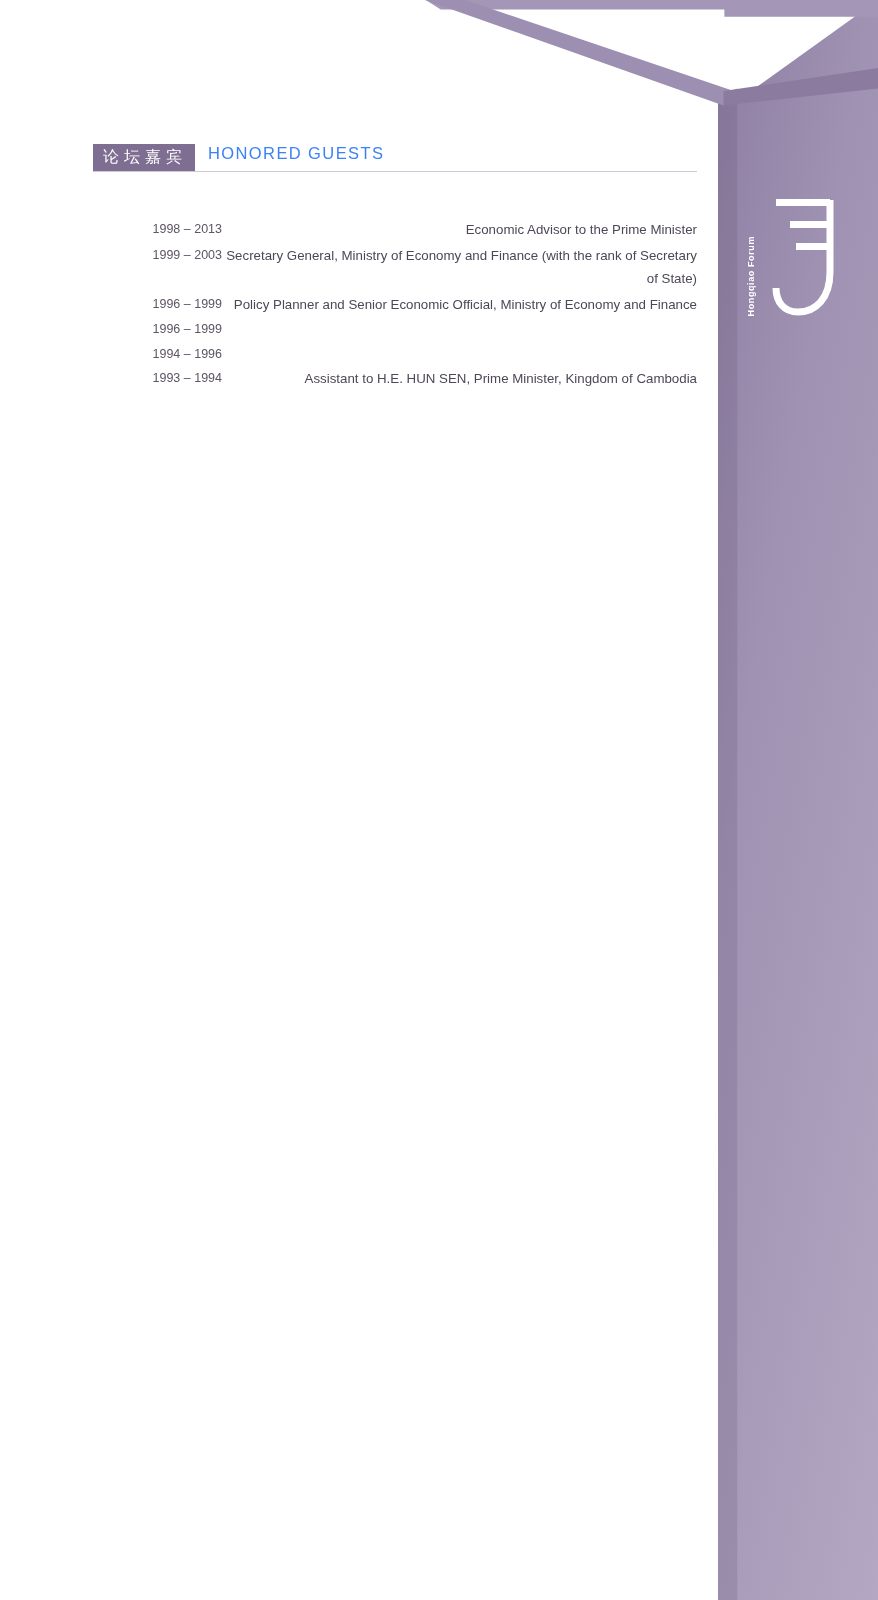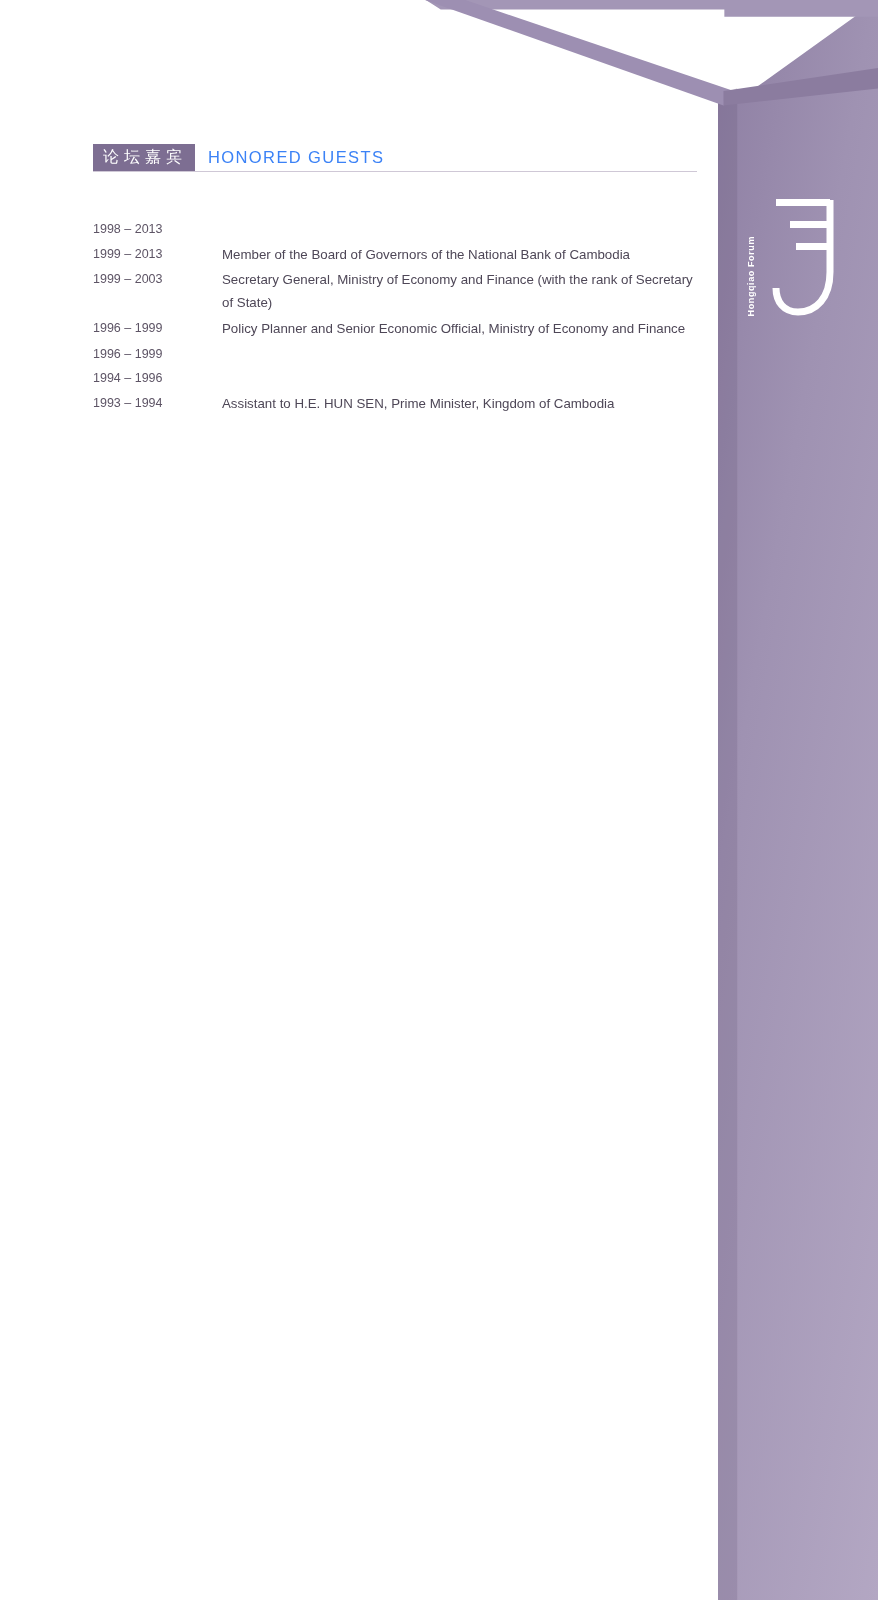--- a/index.html
+++ b/index.html
@@ -121,21 +121,20 @@
     white-space: nowrap;
   }
 
   
   .heading {
     position: absolute;
     top: 144px;
     left: 93px;
     width: 604px;
     display: flex;
-    align-items: flex-end;
   }
   .heading-cn {
     background: #7d6e92;
     color: #ffffff;
     font-size: 16px;
     letter-spacing: 5px;
     padding: 4px 8px 5px 10px;
     font-family: "DejaVu Sans", sans-serif;
     line-height: 1.1;
     white-space: nowrap;
@@ -161,20 +160,21 @@
   .cv {
     position: absolute;
     top: 219px;
     left: 93px;
     width: 604px;
   }
   .cv-row {
     display: flex;
     align-items: flex-start;
     margin-bottom: 3px;
+    text-align: right;
   }
   .cv-years {
     width: 129px;
     flex: 0 0 129px;
     color: #5d5465;
     font-size: 12.5px;
     line-height: 1.72;
     font-family: "Liberation Sans", sans-serif;
     white-space: nowrap;
   }
@@ -217,26 +217,23 @@
   <div class="heading">
     <span class="heading-cn">论坛嘉宾</span>
     <span class="heading-en">HONORED GUESTS</span>
   </div>
   <div class="heading-rule"></div>
 
   <div class="cv">
 
     <div class="cv-row">
       <div class="cv-years">1998 – 2013</div>
-    </div>
-
-    <div class="cv-row">
-      <div class="cv-years">1999 – 2013</div>
-      <div class="cv-desc">Member of the Board of Governors of the National Bank of Cambodia</div>
-    </div>
+      <div class="cv-desc">Economic Advisor to the Prime Minister</div>
+    </div>
+
 
     <div class="cv-row">
       <div class="cv-years">1999 – 2003</div>
       <div class="cv-desc">Secretary General, Ministry of Economy and Finance (with the rank of Secretary of State)</div>
     </div>
 
     <div class="cv-row">
       <div class="cv-years">1996 – 1999</div>
       <div class="cv-desc">Policy Planner and Senior Economic Official, Ministry of Economy and Finance</div>
     </div>

